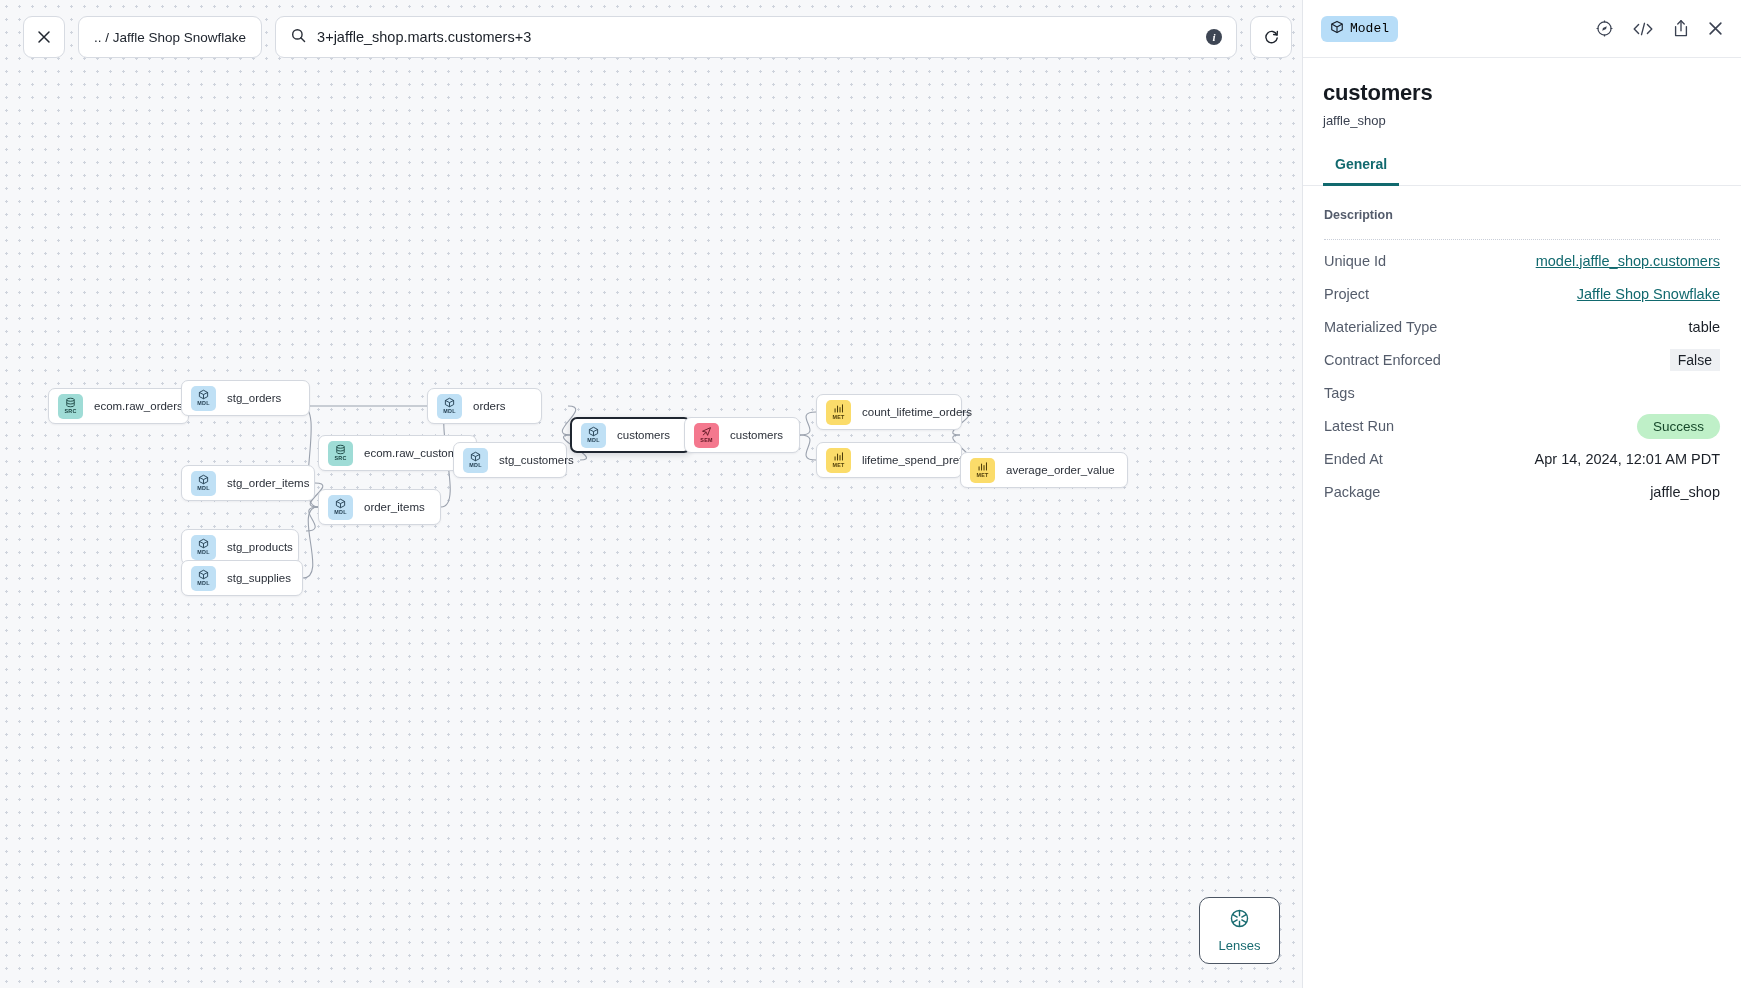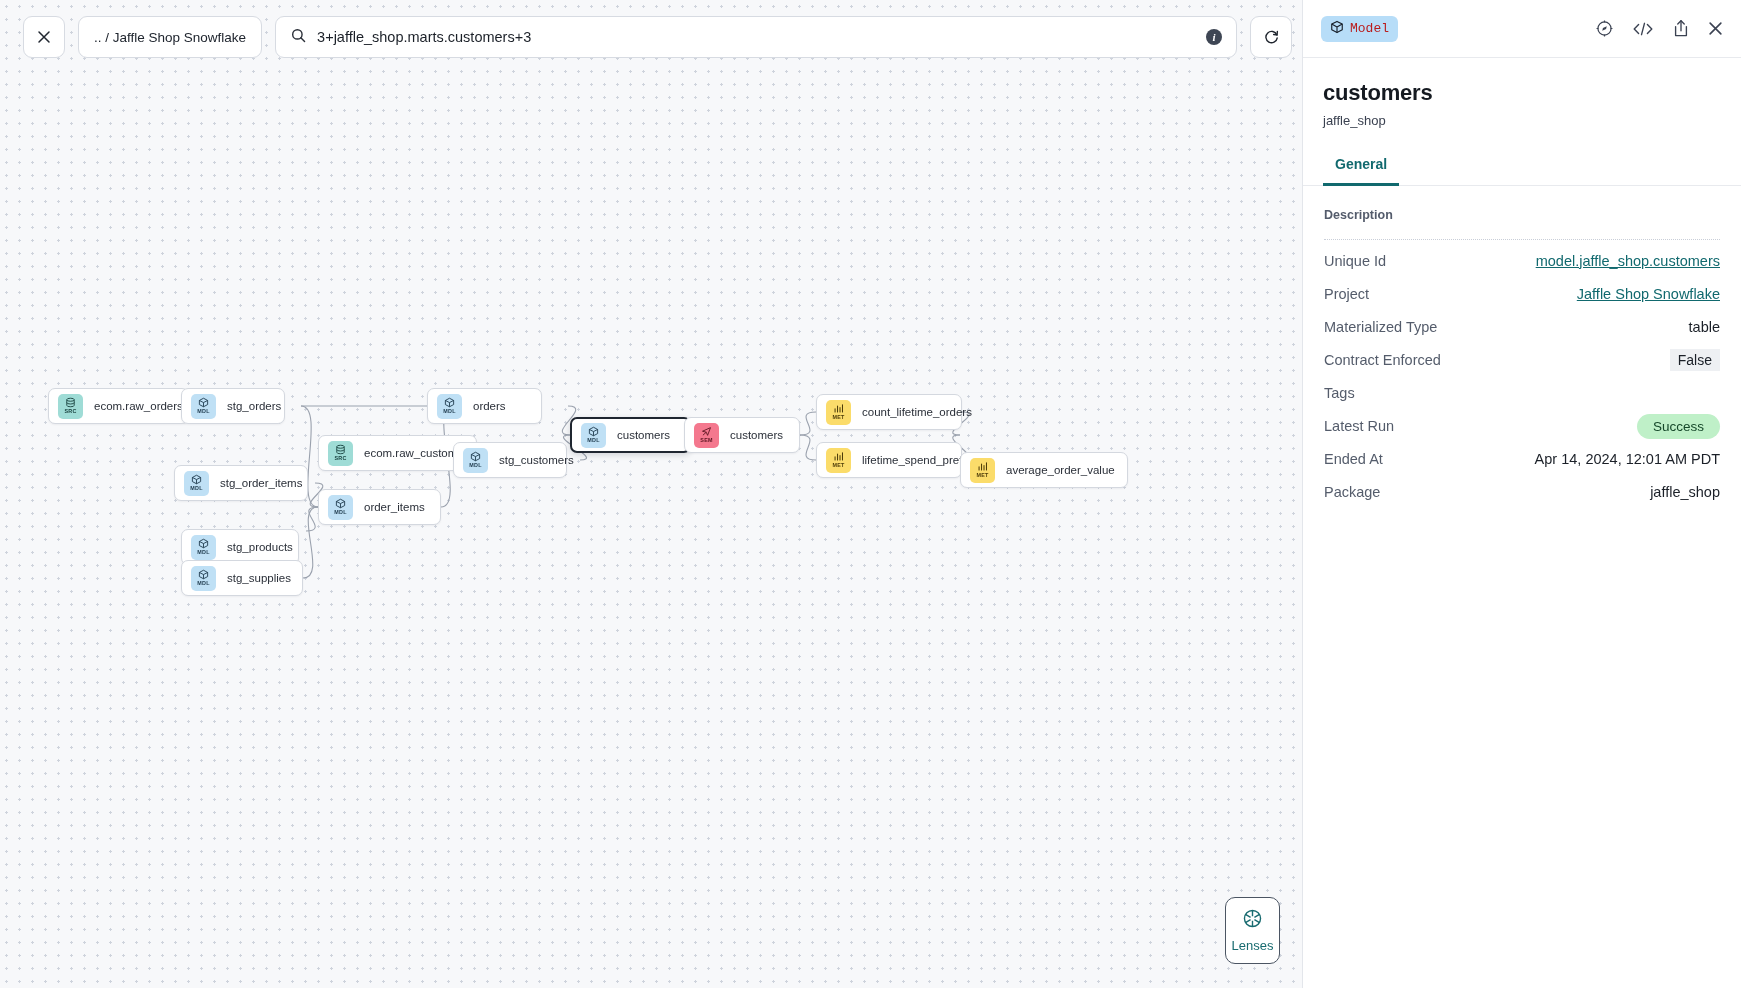--- a/index.html
+++ b/index.html
@@ -83,21 +83,21 @@
   .node .badge .bt { font-size: 5.4px; letter-spacing:.2px; font-weight:700; margin-top:1px;}
   .badge.mdl { background:#bfe0f5; color:#1e3a4d; }
   .badge.src { background:#9fdcd6; color:#18413e; }
   .badge.sem { background:#f4788e; color:#5c1522; }
   .badge.met { background:#fbdc6a; color:#4d3c09; }
   .node .nlabel { font-size: 11.5px; color: #2a2f38; white-space:nowrap; }
 
   
   .lenses {
     position:absolute; right: 22px; bottom: 24px;
-    width: 55px; height: 67px;
+    width: 81px; height: 67px;
     background:#fff; border:1px solid #4b5563; border-radius: 10px;
     display:flex; flex-direction:column; align-items:center; justify-content:center; gap:5px;
     cursor:pointer;
   }
   .lenses .lb { font-size: 13px; color:#186b70; }
 
   
   .panel {
     width: 439px; height: 988px; background:#fff;
     border-left: 1px solid #e3e6eb;
@@ -106,21 +106,21 @@
   .panel-head {
     height: 58px; flex:none;
     display:flex; align-items:center; justify-content:space-between;
     padding: 0 18px 0 18px;
     border-bottom: 1px solid #e8eaee;
   }
   .type-chip {
     background:#b7ddf8; border-radius:6px;
     height: 26px; padding: 0 9px;
     display:flex; align-items:center; gap:6px;
-    font-family:"Liberation Mono", monospace; font-size:13px; color:#b91c1c;
+    font-family:"Liberation Mono", monospace; font-size:13px; color:#000000;
     cursor:pointer;
   }
   .head-icons { display:flex; align-items:center; gap:18px; }
   .head-icons .hi { cursor:pointer; display:flex; }
 
   .panel-title-wrap { padding: 22px 20px 0 20px; }
   .panel-title { font-size: 22px; font-weight: 700; color:#151a21; letter-spacing:-.2px;}
   .panel-sub { font-size: 13px; color:#3a4150; margin-top: 7px; }
 
   .tabs { margin-top: 28px; padding: 0 20px; border-bottom: 1px solid #e8eaee; display:flex; }
@@ -179,33 +179,33 @@
                 <svg width="11" height="11" viewBox="0 0 16 16" fill="none" stroke="#18413e" stroke-width="1.3">
                   <ellipse cx="8" cy="4" rx="5.4" ry="2.2"></ellipse>
                   <path d="M2.6 4 L2.6 12 A5.4 2.2 0 0 0 13.4 12 L13.4 4"></path>
                   <path d="M2.6 8 A5.4 2.2 0 0 0 13.4 8"></path>
                 </svg>
               </span>
               <span class="bt">SRC</span>
             </span>
             <span class="nlabel">ecom.raw_orders</span>
           </div>
-          <div class="node" style="left: 181px; top: 388px; width: 104px;">
+          <div class="node" style="left: 181px; top: 380px; width: 129px;">
             <span class="badge mdl">
               <span class="bi">
                 <svg width="11" height="11" viewBox="0 0 16 16" fill="none" stroke="#1e3a4d" stroke-width="1.3" stroke-linejoin="round">
                   <path d="M8 1.8 L14 5 L14 11 L8 14.2 L2 11 L2 5 Z"></path>
                   <path d="M2 5 L8 8.1 L14 5 M8 8.1 L8 14.2"></path>
                 </svg>
               </span>
               <span class="bt">MDL</span>
             </span>
             <span class="nlabel">stg_orders</span>
           </div>
-          <div class="node" style="left: 174px; top: 465px; width: 134px;">
+          <div class="node" style="left: 181px; top: 465px; width: 134px;">
             <span class="badge mdl">
               <span class="bi">
                 <svg width="11" height="11" viewBox="0 0 16 16" fill="none" stroke="#1e3a4d" stroke-width="1.3" stroke-linejoin="round">
                   <path d="M8 1.8 L14 5 L14 11 L8 14.2 L2 11 L2 5 Z"></path>
                   <path d="M2 5 L8 8.1 L14 5 M8 8.1 L8 14.2"></path>
                 </svg>
               </span>
               <span class="bt">MDL</span>
             </span>
             <span class="nlabel">stg_order_items</span>

